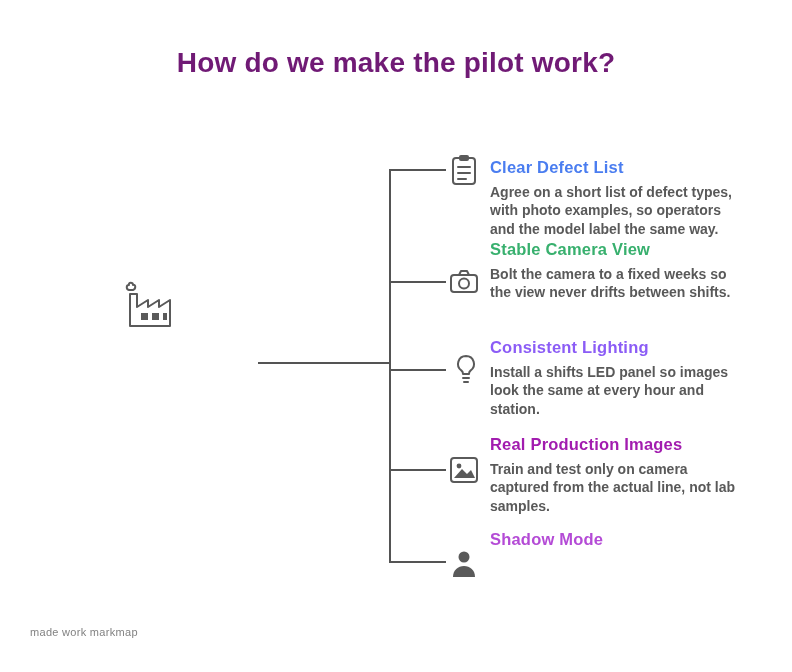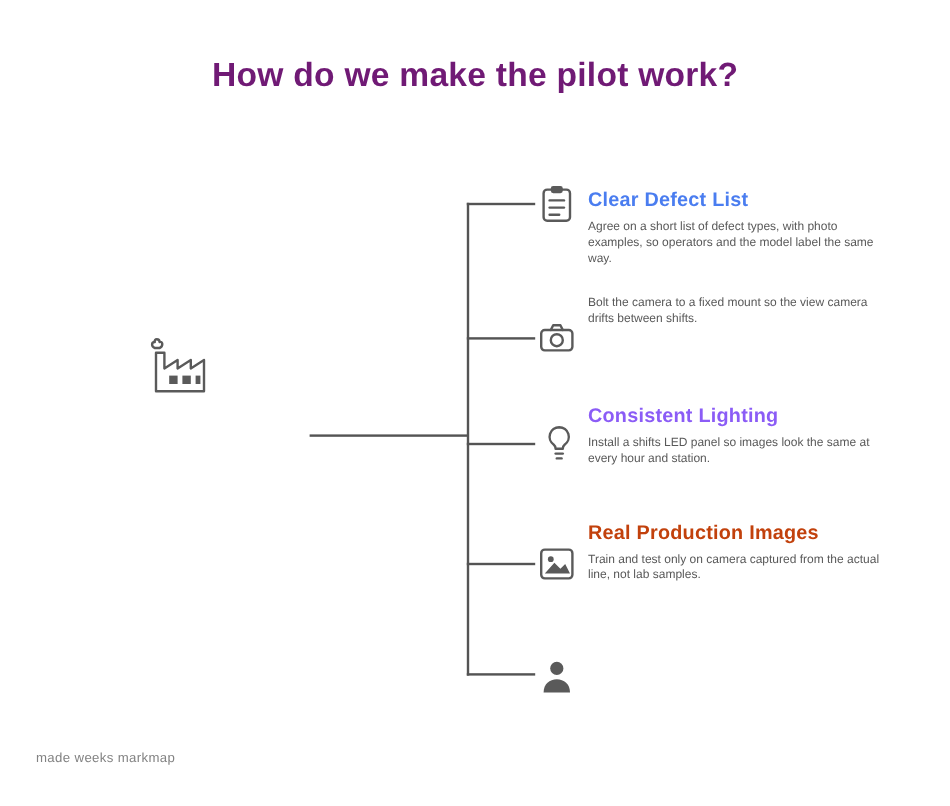--- a/index.html
+++ b/index.html
@@ -10,21 +10,21 @@
   .abs{position:absolute;}
   .map-title{
     left:0;right:0;top:47px;text-align:center;
     font-size:28px;font-weight:bold;color:#701a75;letter-spacing:.2px;
   }
   .line{position:absolute;background:#545454;}
   .root-node{left:116px;top:276px;width:64px;height:60px;display:flex;align-items:center;justify-content:center;}
   .branch-icon{width:34px;height:36px;display:flex;align-items:center;justify-content:center;}
   .branch{left:490px;width:248px;}
   .branch-title{font-size:16.5px;font-weight:bold;letter-spacing:.2px;}
-  .branch-desc{margin-top:6px;font-size:10px;line-height:1.32;color:#595959;}
+  .branch-desc{margin-top:6px;font-size:14px;line-height:1.32;color:#595959;font-weight:bold;}
   .watermark{left:30px;top:626px;font-size:11px;color:#828282;letter-spacing:.3px;}
   svg{display:block;}
   .gicon{stroke:#5a5a5a;fill:none;stroke-width:2;stroke-linecap:round;stroke-linejoin:round;}
   .gfill{fill:#5a5a5a;stroke:none;}
 </style>
 </head>
 <body>
 
 <div class="abs map-title">How do we make the pilot work?</div>
 
@@ -63,21 +63,22 @@
 </div>
 
 <div class="abs branch-icon" style="left:447px;top:264px;">
   <svg width="30" height="26" viewBox="0 0 30 26">
     <rect class="gicon" x="2" y="6" width="26" height="17" rx="3"></rect>
     <path class="gicon" d="M10 6 L12 2 L18 2 L20 6"></path>
     <circle class="gicon" cx="15" cy="14.5" r="5"></circle>
   </svg>
 </div>
 <div class="abs branch" style="top:240px;">
-  <div class="branch-desc">Bolt the camera to a fixed mount so the view camera drifts between shifts.</div>
+  <div class="branch-title" style="color: rgb(56, 176, 110);">Stable Camera View</div>
+  <div class="branch-desc">Bolt the camera to a fixed weeks so the view never drifts between shifts.</div>
 </div>
 
 <div class="abs branch-icon" style="left:449px;top:352px;">
   <svg width="24" height="32" viewBox="0 0 24 32">
     <path class="gicon" d="M12 2 a8 8 0 0 1 4.5 14.6 c-1 .8-1.5 2-1.5 3.4 h-6 c0-1.4-.5-2.6-1.5-3.4 A8 8 0 0 1 12 2 Z"></path>
     <line class="gicon" x1="9" y1="24" x2="15" y2="24"></line>
     <line class="gicon" x1="10" y1="28" x2="14" y2="28"></line>
   </svg>
 </div>
 <div class="abs branch" style="top:338px;">
@@ -86,26 +87,27 @@
 </div>
 
 <div class="abs branch-icon" style="left:447px;top:452px;">
   <svg width="30" height="28" viewBox="0 0 30 28">
     <rect class="gicon" x="2" y="2" width="26" height="24" rx="3"></rect>
     <circle class="gfill" cx="10" cy="10" r="2.4"></circle>
     <path class="gfill" d="M5 22 L13 13 L18 18 L22 14 L26 22 Z"></path>
   </svg>
 </div>
 <div class="abs branch" style="top:435px;">
-  <div class="branch-title" style="color: #c2410c;">Real Production Images</div>
+  <div class="branch-title" style="color: #a21caf;">Real Production Images</div>
   <div class="branch-desc">Train and test only on camera captured from the actual line, not lab samples.</div>
 </div>
 
 <div class="abs branch-icon" style="left:447px;top:546px;">
   <svg width="28" height="30" viewBox="0 0 28 30">
     <circle class="gfill" cx="14" cy="8" r="5.5"></circle>
     <path class="gfill" d="M3 28 c0-7 5-11 11-11 s11 4 11 11 Z"></path>
   </svg>
 </div>
 <div class="abs branch" style="top:530px;">
+  <div class="branch-title" style="color: rgb(180, 75, 214);">Shadow Mode</div>
 </div>
 
-<div class="abs watermark">made weeks markmap</div>
+<div class="abs watermark">made work markmap</div>
 
 </body></html>

